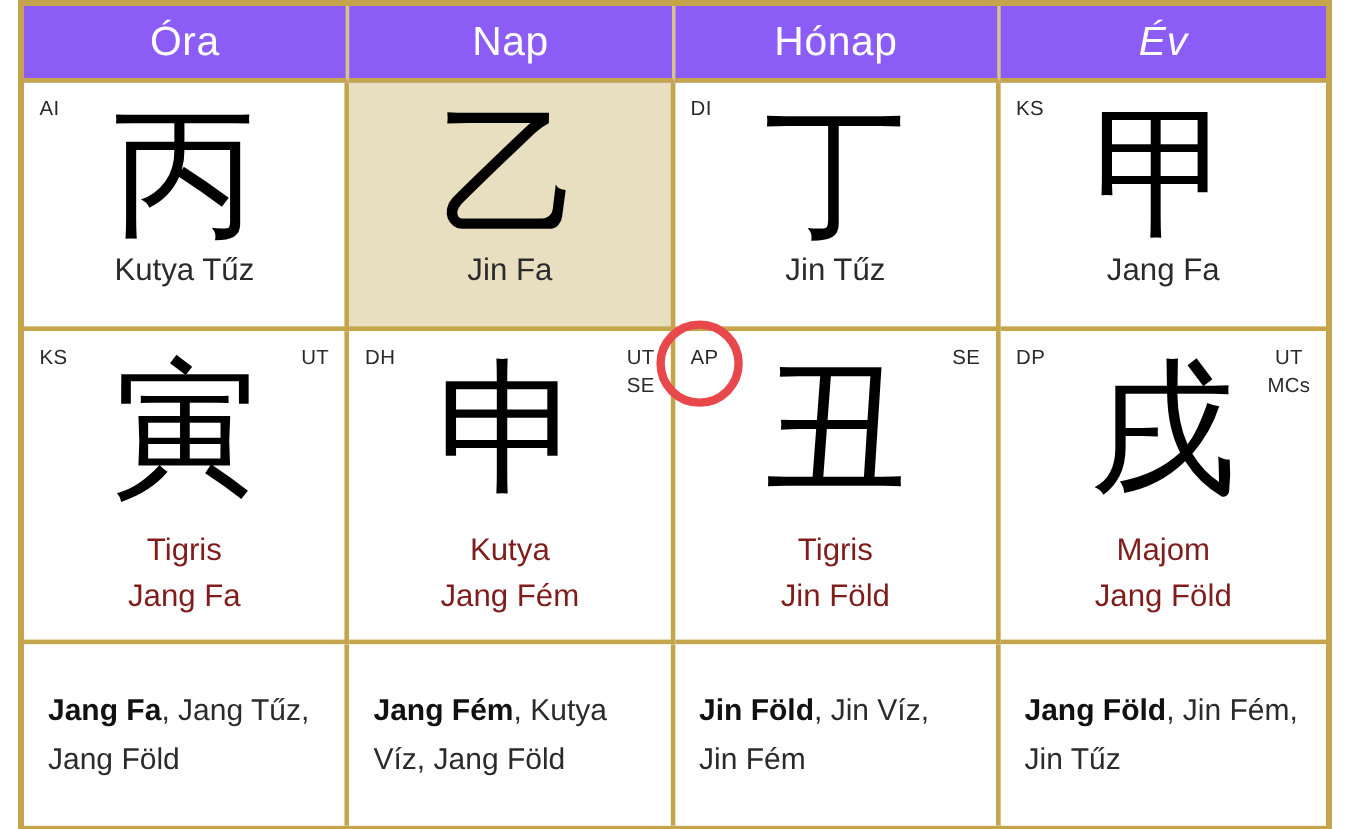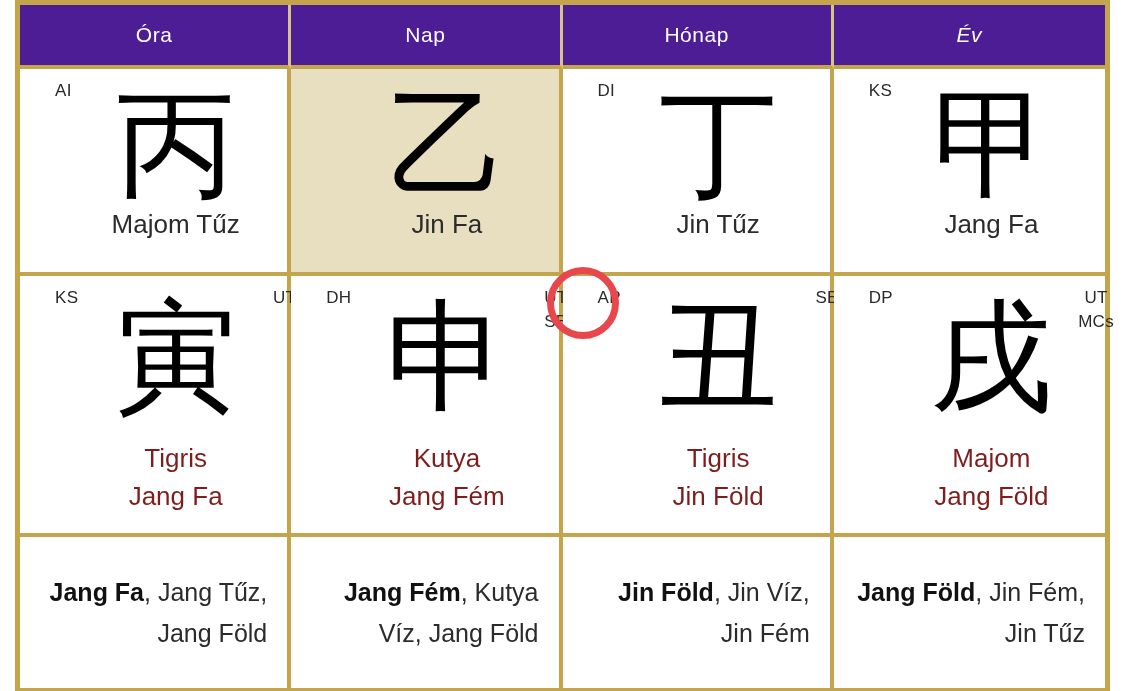--- a/index.html
+++ b/index.html
@@ -29,24 +29,24 @@
     border-collapse: separate;
     border-spacing: 0;
     table-layout: fixed;
     background: #ffffff;
     border: 5px solid #c4a54c;
     box-sizing: border-box;
   }
 
   
   thead th {
-    background: #4c1d95;
+    background: #8b5cf6;
     color: #ffffff;
     font-weight: 400;
-    font-size: 21px;
+    font-size: 34px;
     letter-spacing: 0.5px;
     height: 64px;
     padding: 0;
     text-align: center;
     vertical-align: middle;
     border-right: 3px solid #d8c384;
     border-bottom: 4px solid #c4a54c;
     box-sizing: border-box;
   }
   thead th:last-child { border-right: none; font-style: italic; }
@@ -64,21 +64,20 @@
   tbody td:last-child { border-right: none; }
   tbody tr:last-child td { border-bottom: none; }
 
   tbody td.highlight { background: #e8dfc0; }
 
   .cell-inner {
     position: relative;
     width: 100%;
     height: 100%;
     box-sizing: border-box;
-    margin-left: 22px;
   }
 
   
   .corner {
     position: absolute;
     top: 10px;
     font-size: 17px;
     color: #2a2a2a;
     font-weight: 400;
     line-height: 1.42;
@@ -139,21 +138,21 @@
   .hidden-row td { height: 151px; }
   .hidden-inner {
     display: flex;
     align-items: center;
     justify-content: center;
     height: 100%;
     padding: 0 20px;
     box-sizing: border-box;
   }
   .hidden-text {
-    text-align: right;
+    text-align: left;
     font-size: 25px;
     color: #2b2b2b;
     line-height: 1.62;
     font-weight: 400;
   }
   .hidden-text .primary {
     font-weight: 700;
     color: #111111;
   }
 
@@ -187,21 +186,21 @@
     </thead>
     <tbody>
 
       <tr class="stem-row">
         <td>
           <div class="cell-inner">
             <div class="corner left">
               <span>AI</span>
             </div>
             <div class="glyph-stem">丙</div>
-            <div class="stem-label">Majom Tűz</div>
+            <div class="stem-label">Kutya Tűz</div>
           </div>
         </td>
         <td class="highlight">
           <div class="cell-inner">
             <div class="glyph-stem">乙</div>
             <div class="stem-label">Jin Fa</div>
           </div>
         </td>
         <td>
           <div class="cell-inner">

